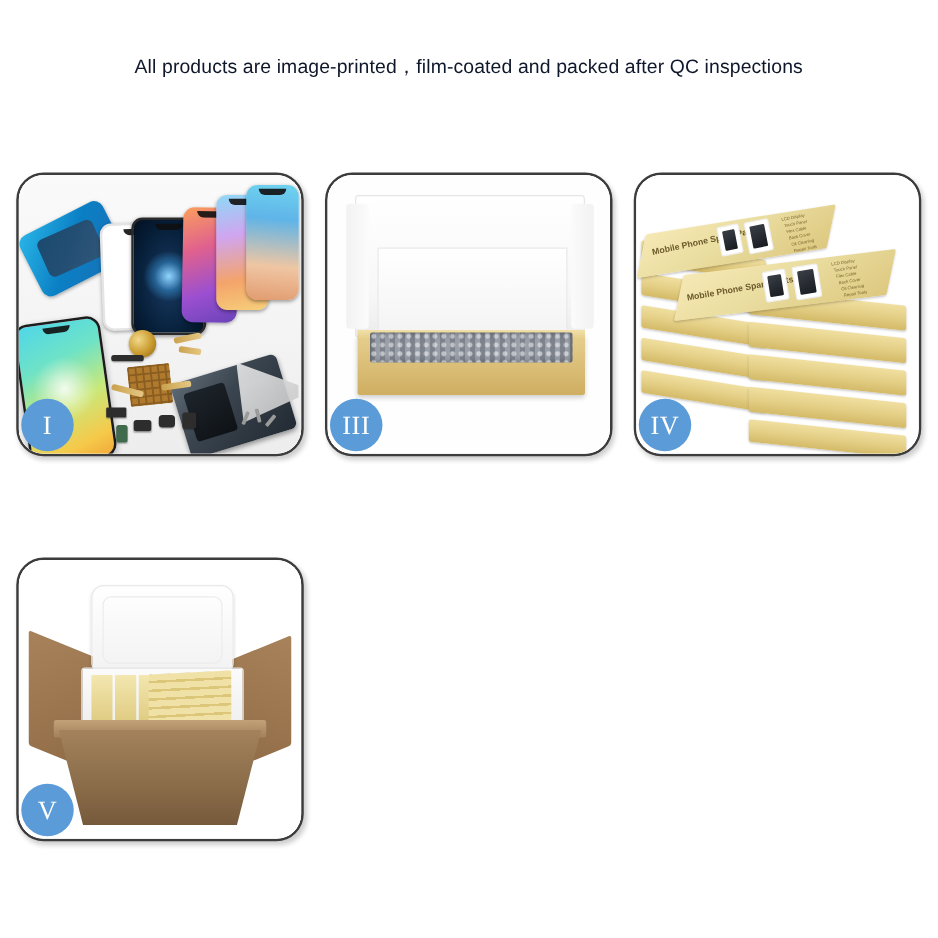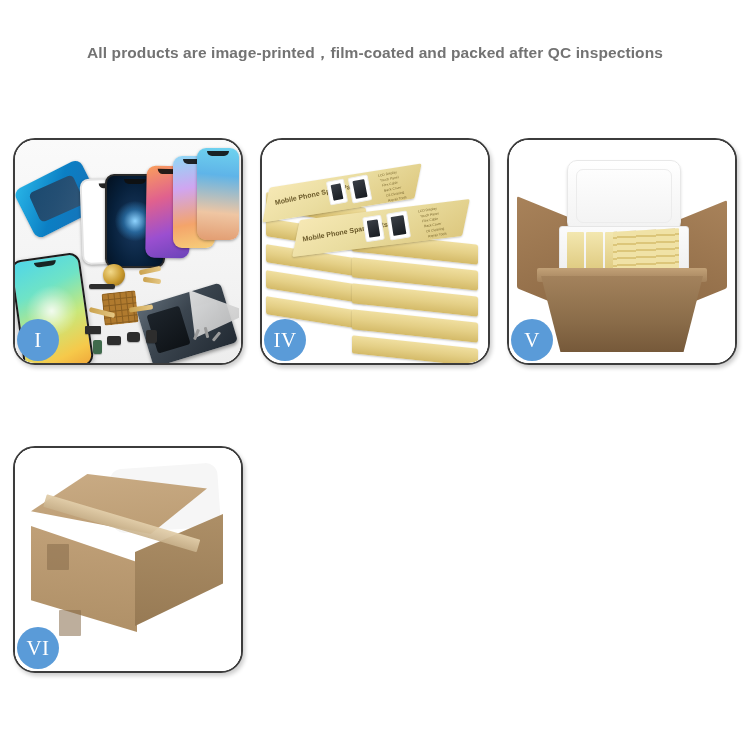--- a/index.html
+++ b/index.html
@@ -31,22 +31,22 @@
     font-weight: 500;
     letter-spacing: 1.2px;
     color: #070707;
     line-height: 1.05;
     white-space: nowrap;
     font-family: "Liberation Sans", sans-serif;
   }
   .subtitle {
     margin-top: 9px;
     font-size: 15.5px;
-    font-weight: 700;
-    color: #737373;
+    font-weight: 400;
+    color: #0f172a;
     letter-spacing: 0.1px;
     white-space: nowrap;
   }
 
   
   .grid {
     position: absolute;
     top: 138px;
     left: 13px;
     width: 724px;
@@ -447,20 +447,31 @@
         <div class="screws">
             <i></i>
             <i></i>
             <i></i>
           </div>
       </div>
       <div class="badge">I</div>
     </div>
 
 
+    <div class="panel">
+      <div class="panel-media">
+        <div class="p3-bg"></div>
+        <div class="box3-lid"></div>
+        <div class="box3-foam"></div>
+        <div class="box3-body"></div>
+        <div class="box3-rim"></div>
+        <div class="box3-inner"></div>
+      </div>
+      <div class="badge">III</div>
+    </div>
 
     <div class="panel">
       <div class="panel-media">
         <div class="p4-bg"></div>
         <div class="stack">
 
           <div class="gbox" style="left:0px; top:46px; width:100px; height:18px; transform:skewY(9deg);"></div>
           <div class="gbox" style="left:0px; top:72px; width:100px; height:18px; transform:skewY(9deg);"></div>
           <div class="gbox" style="left:0px; top:98px; width:100px; height:18px; transform:skewY(9deg);"></div>
           <div class="gbox" style="left:0px; top:124px; width:100px; height:18px; transform:skewY(9deg);"></div>
@@ -521,28 +532,15 @@
             <i></i>
             <i></i>
           </div>
         <div class="gold-bars2"></div>
         <div class="carton-rim"></div>
         <div class="carton-body"></div>
       </div>
       <div class="badge">V</div>
     </div>
 
-    <div class="panel">
-      <div class="panel-media">
-        <div class="p6-bg"></div>
-        <div class="c6-bg-white"></div>
-        <div class="c6-top"></div>
-        <div class="c6-left"></div>
-        <div class="c6-right"></div>
-        <div class="c6-tape"></div>
-        <div class="c6-tab" style="left:32px; top:96px;"></div>
-        <div class="c6-tab" style="left:44px; top:162px;"></div>
-      </div>
-      <div class="badge">VI</div>
-    </div>
 
   </div>
 </div>
 
 </body></html>

